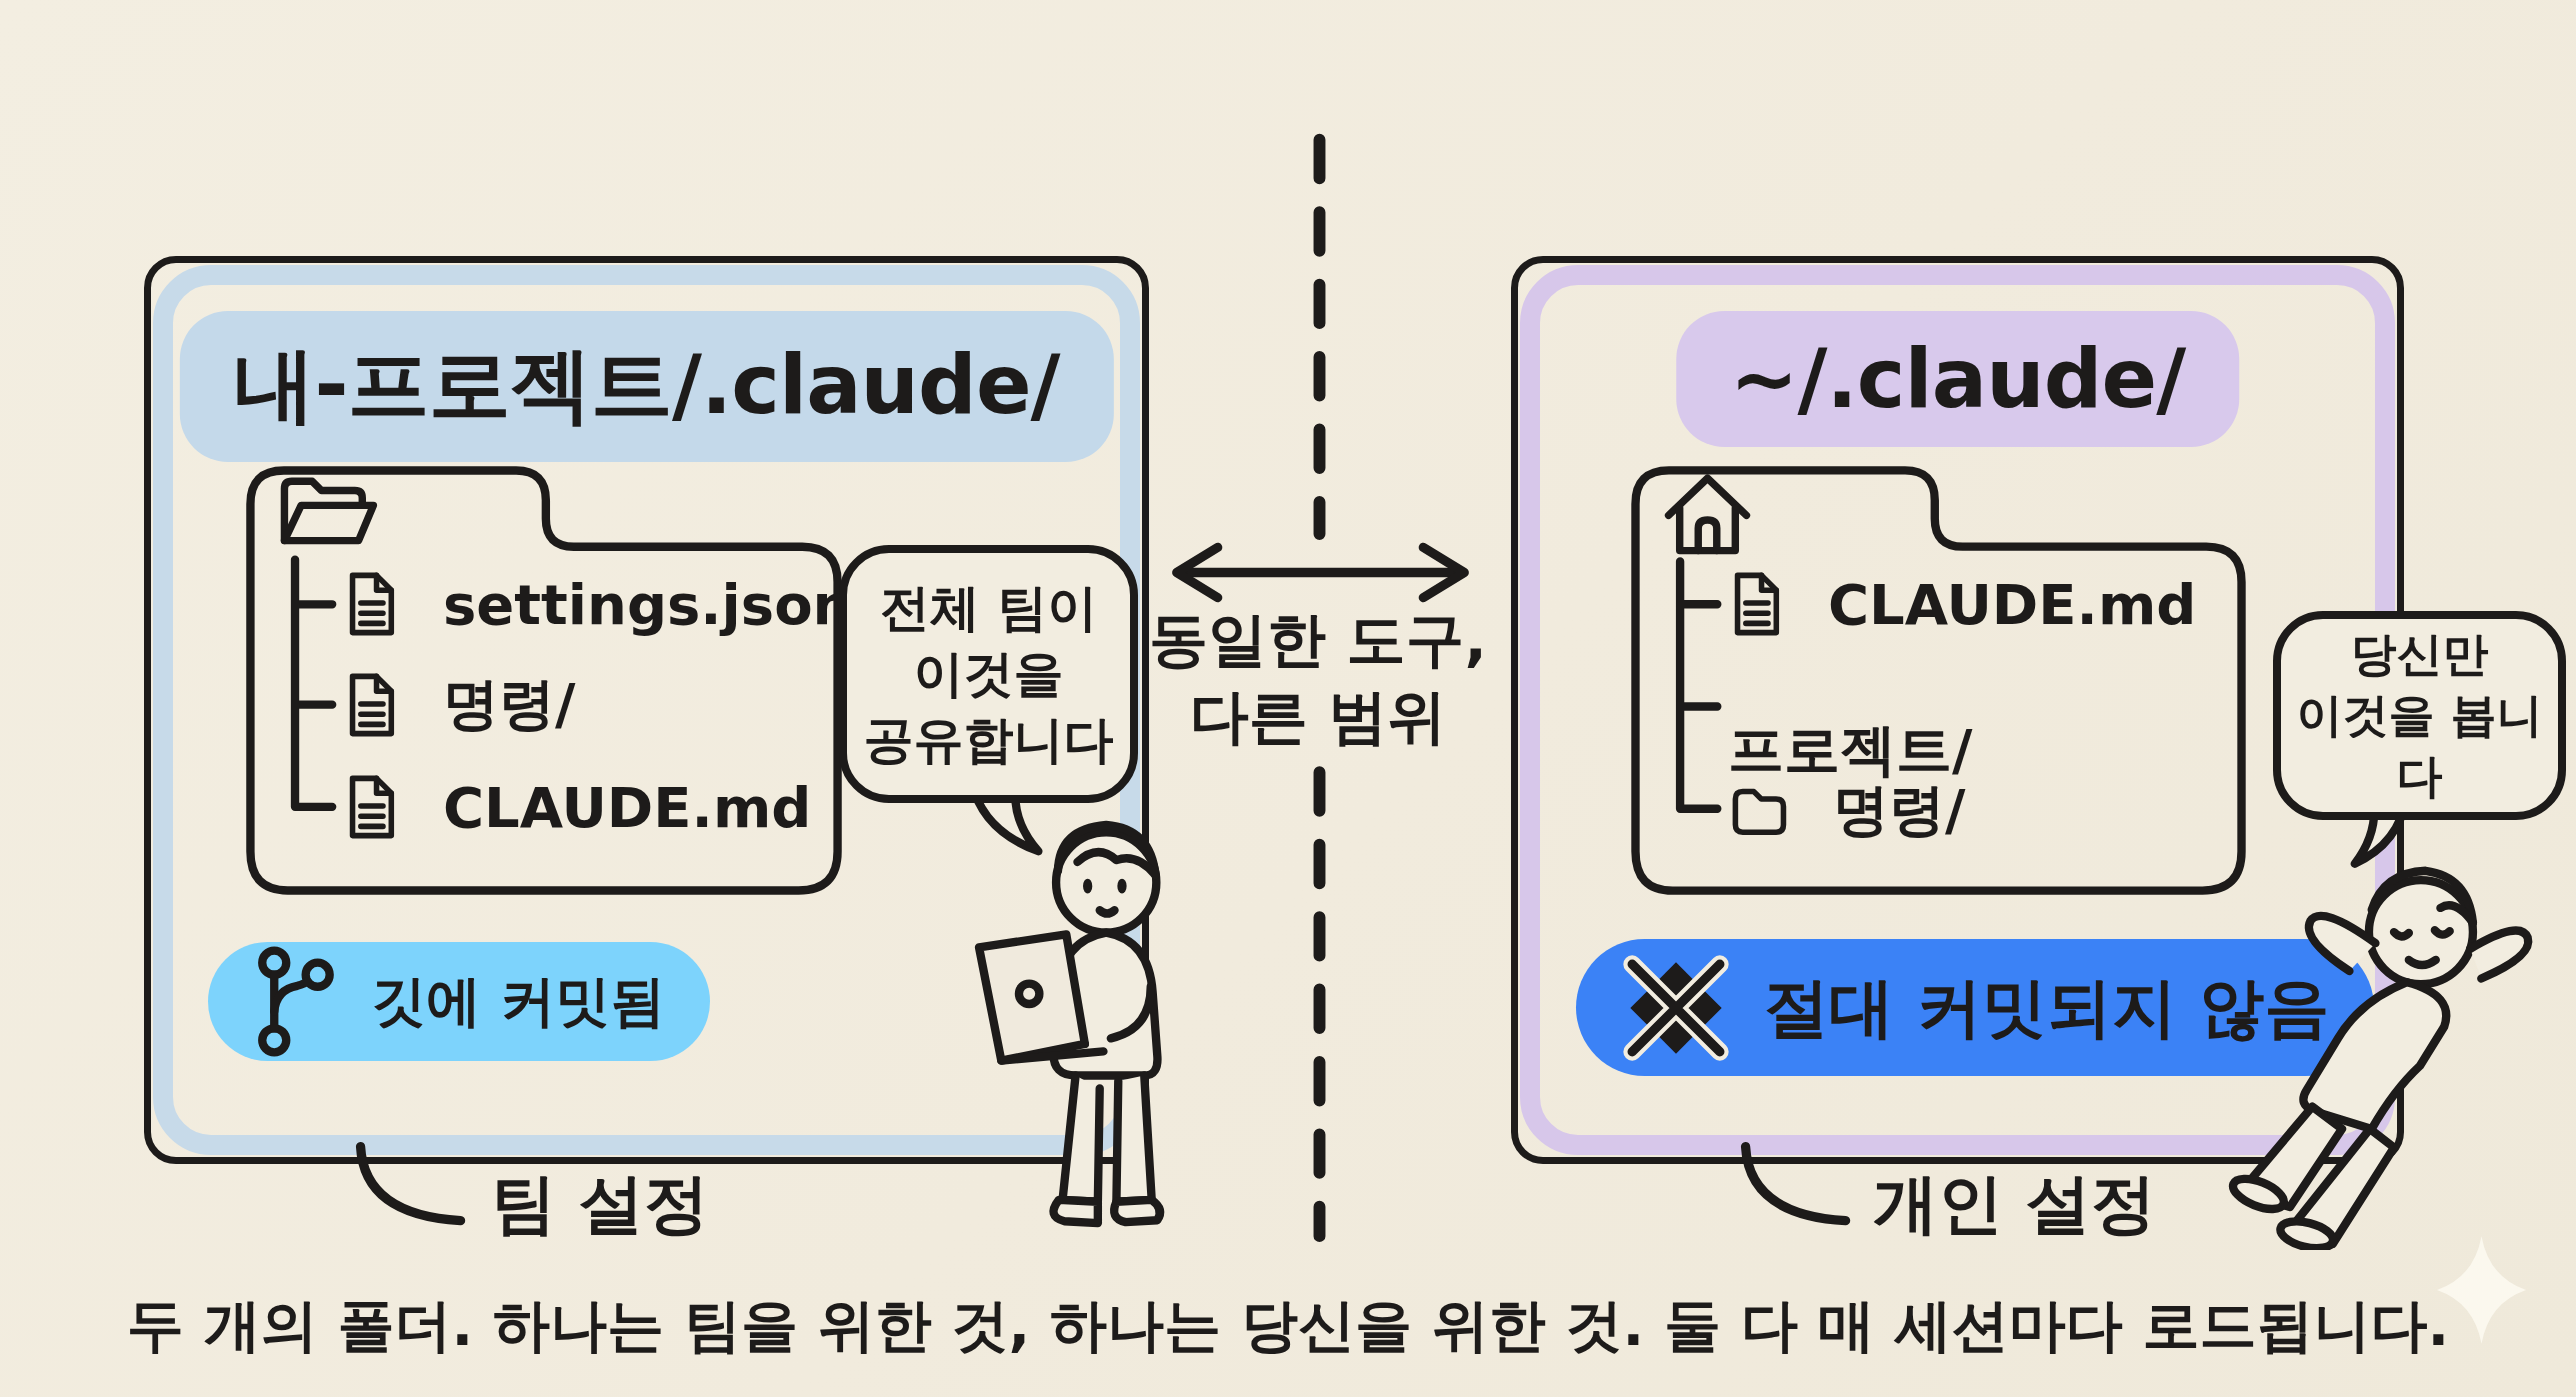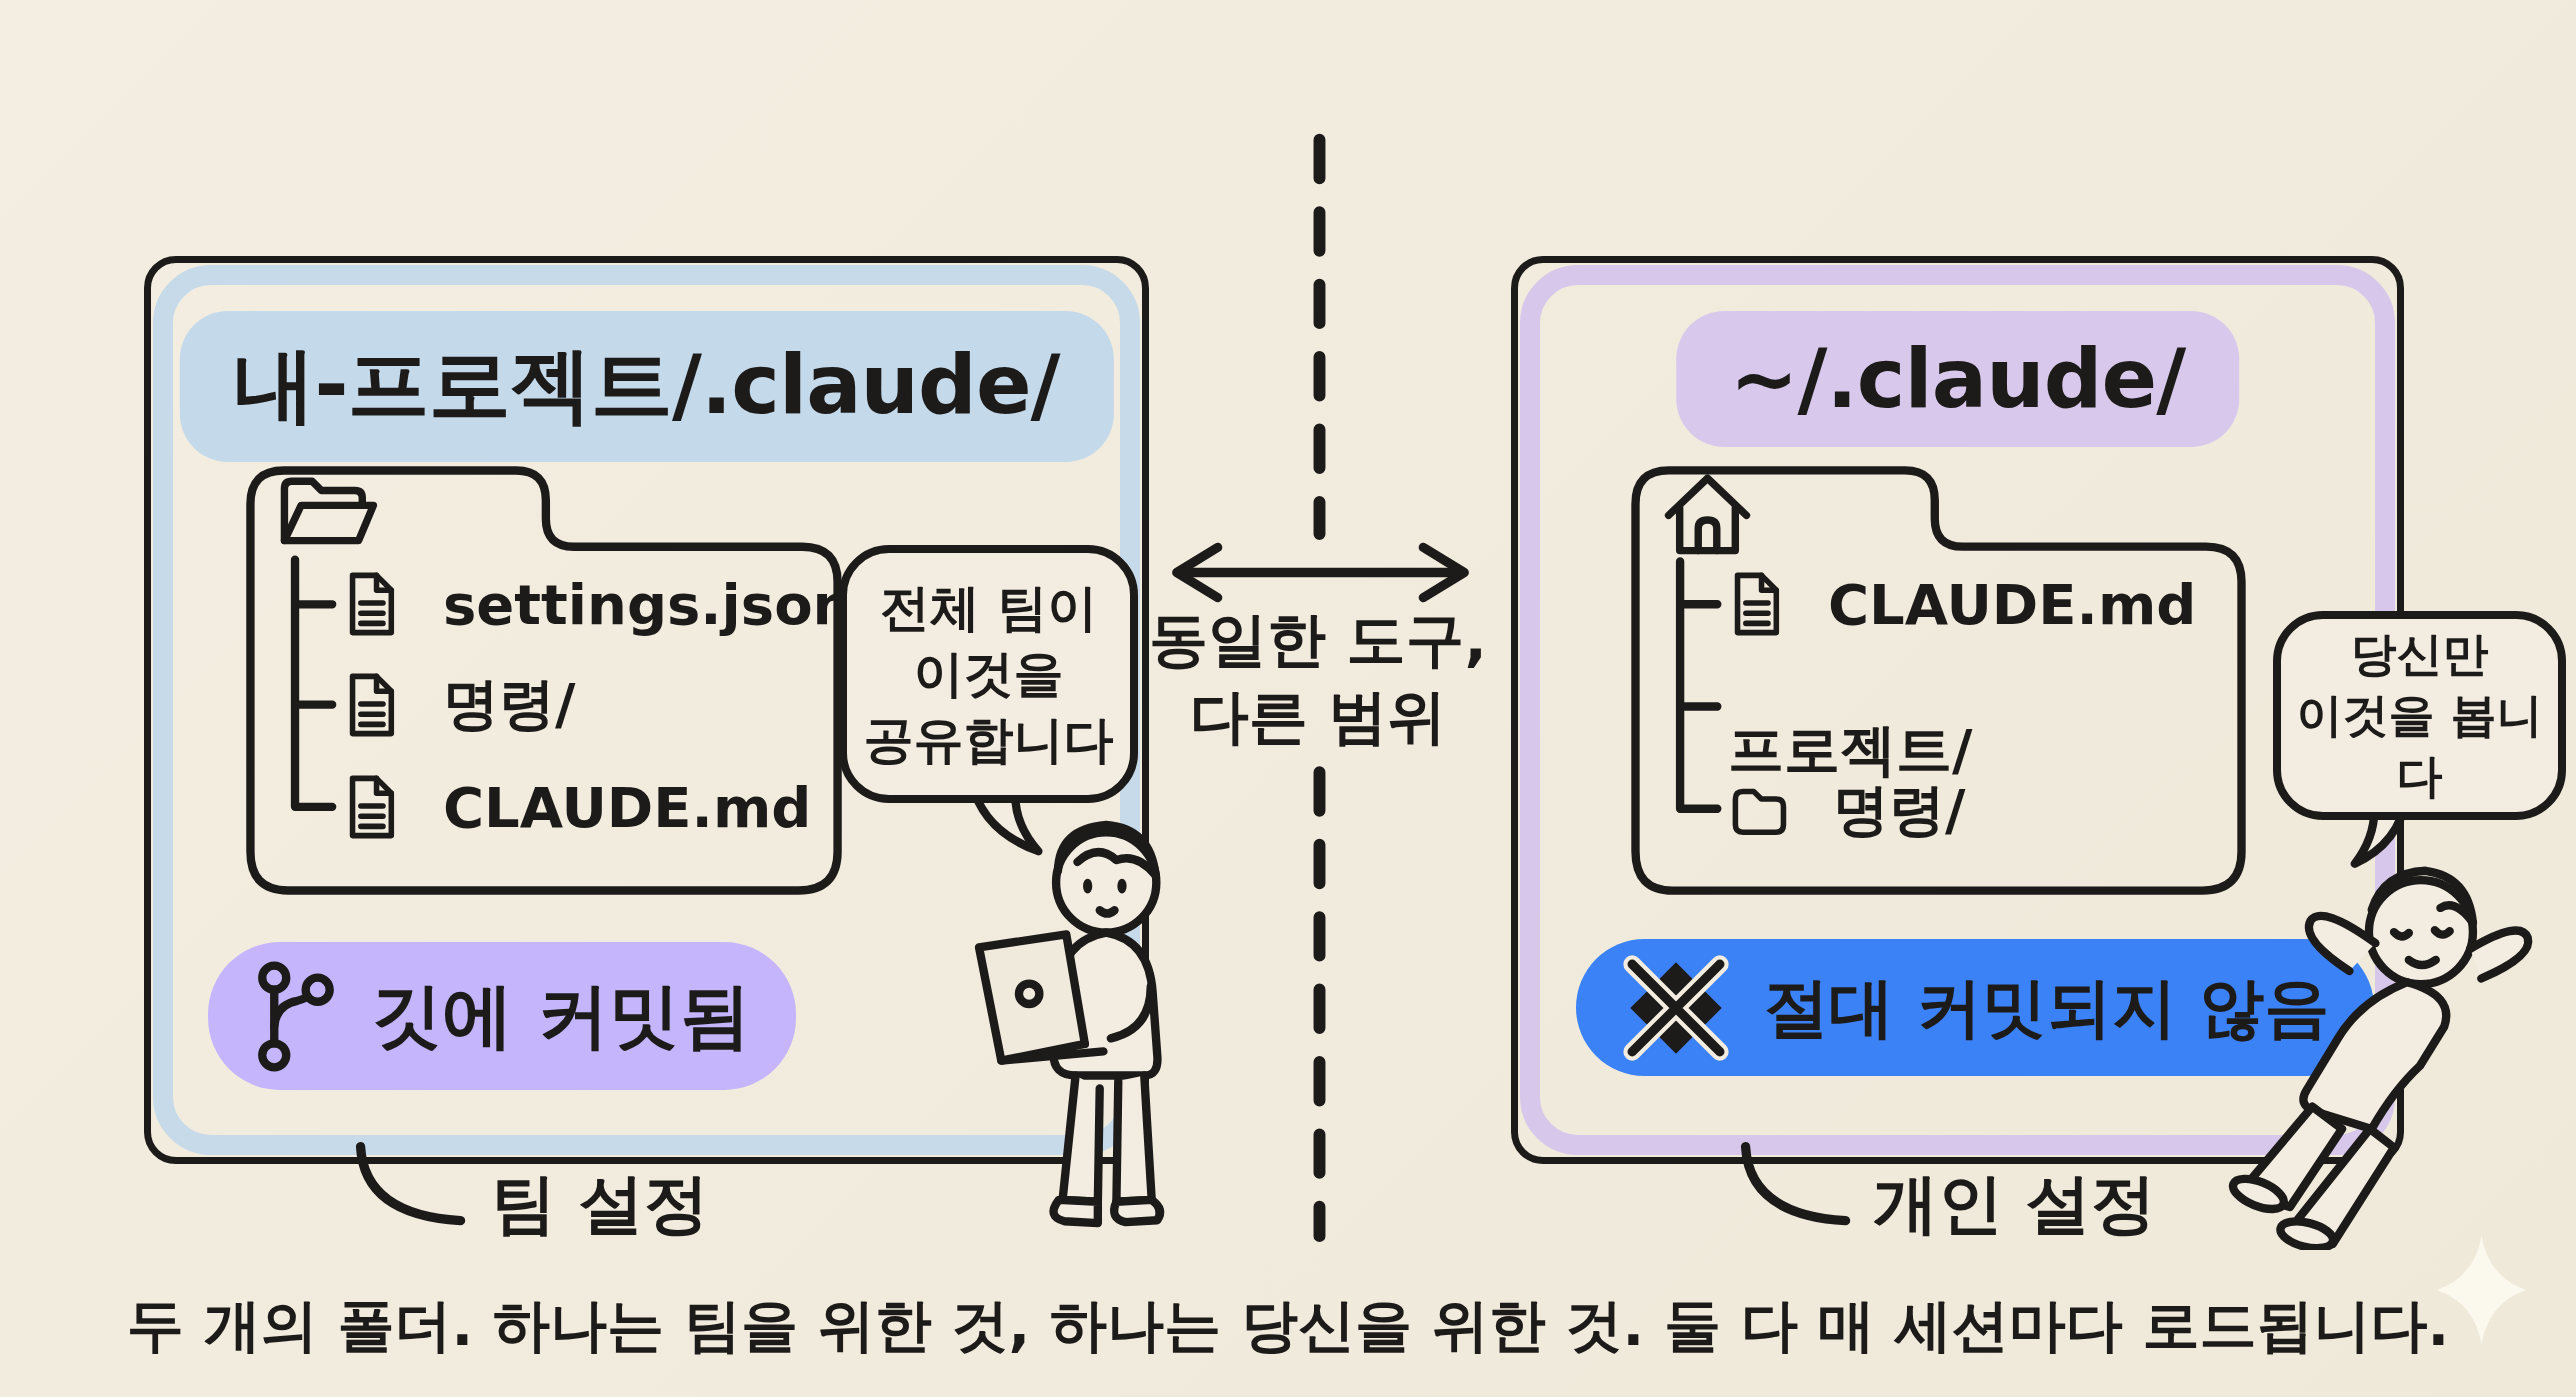--- a/index.html
+++ b/index.html
@@ -35,21 +35,21 @@
     text-align:center;font-weight:700;line-height:1.32;z-index:5;
   }
   .bubble-left{left:839px;top:545px;width:283px;height:242px;font-size:50px;}
   .bubble-right{left:2273px;top:611px;width:277px;height:193px;font-size:46px;}
   .tail{position:absolute;z-index:4;}
   
   .badge{
     position:absolute;display:flex;align-items:center;gap:33px;
     border-radius:72px;padding:0 45px;font-weight:700;white-space:nowrap;
   }
-  .badge-left{left:208px;top:942px;height:148px;font-size:71px;background:#c4b5fd;}
+  .badge-left{left:208px;top:942px;height:119px;font-size:55px;background:#7dd3fc;}
   .badge-right{left:1576px;top:939px;height:137px;font-size:65px;background:#3b82f6;}
   
   .footer-label{position:absolute;font-size:65px;font-weight:700;white-space:nowrap;}
   .center-label{
     position:absolute;left:1318px;top:602px;transform:translateX(-50%);
     text-align:center;font-size:59px;font-weight:700;line-height:1.3;white-space:nowrap;z-index:3;
   }
   .caption{
     position:absolute;left:50%;top:1288px;transform:translateX(-50%);
     font-size:57px;font-weight:700;white-space:nowrap;z-index:6;

